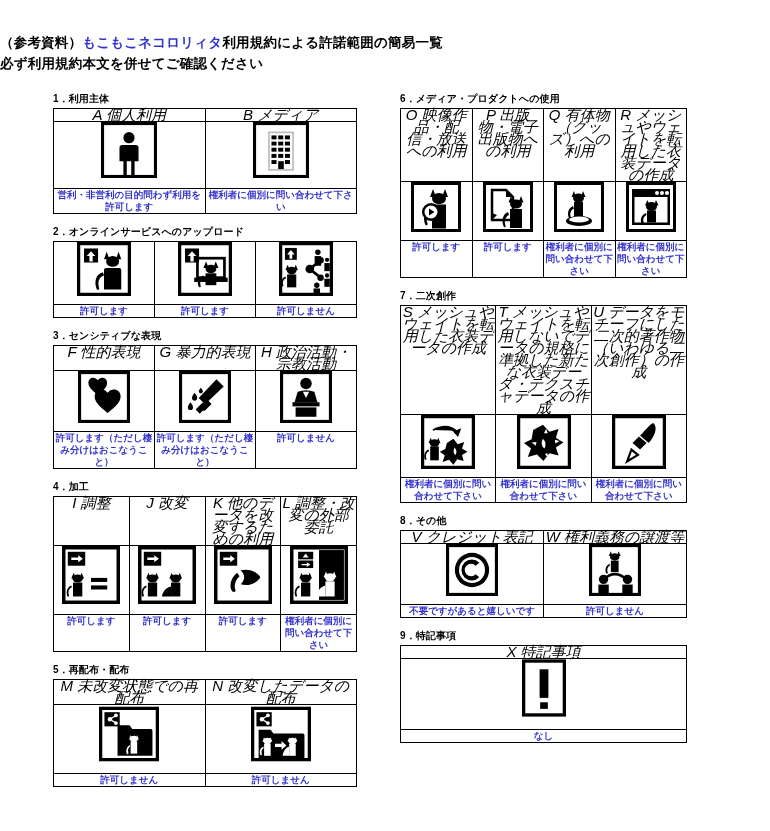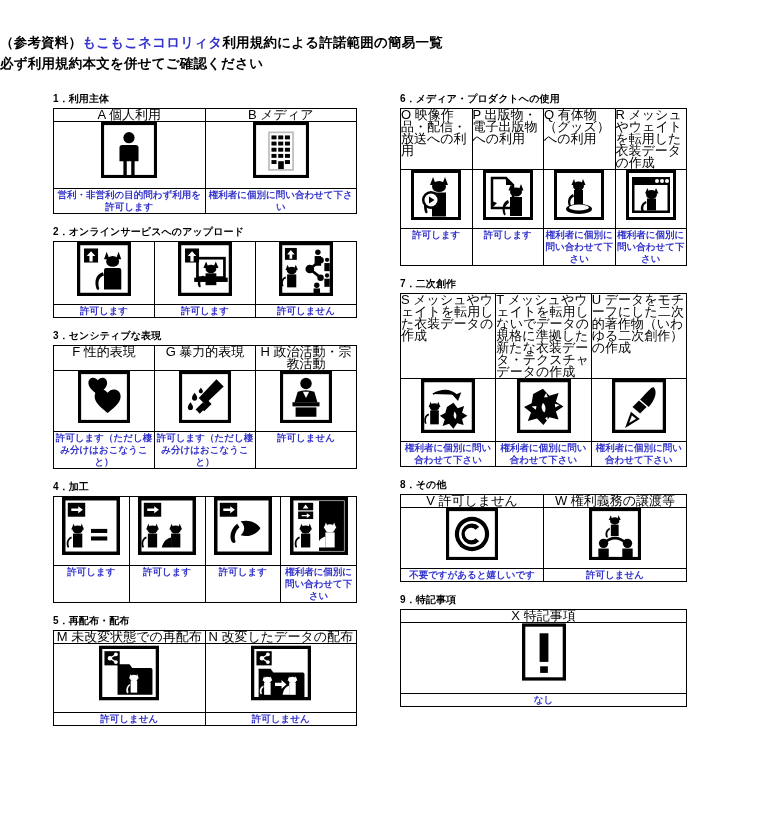--- a/index.html
+++ b/index.html
@@ -50,29 +50,30 @@
     border-collapse: collapse;
     width: 100%;
     table-layout: fixed;
   }
   table.grid td {
     border: 1px solid #000000;
     vertical-align: top;
     padding: 0;
   }
   .hdr {
-    font-size: 13px;
+    font-size: 15px;
     line-height: 12px;
     text-align: center;
     padding: 2px 2px 3px 2px;
     font-weight: normal;
     letter-spacing: 0;
+    font-style: italic;
   }
   .hdr-center { text-align: center; }
-  .hdr-left { text-align: left; }
+  .hdr-left { text-align: center; }
   .icon-cell {
     text-align: center;
     padding: 5px 2px 5px 2px;
     vertical-align: middle;
   }
   .note {
     font-size: 9.5px;
     line-height: 12px;
     text-align: center;
     color: #3333cc;
@@ -283,20 +284,26 @@
           <td class="note">許可しません</td>
         </tr>
       </tbody>
         </table>
     </div>
 
     <div class="section">
       <div class="section-heading">4．加工</div>
       <table class="grid">
         <tbody>
+            <tr>
+          <td class="hdr hdr-center" style="width:25%">I 調整</td>
+          <td class="hdr hdr-center" style="width:25%">J 改変</td>
+          <td class="hdr hdr-center" style="width:25%">K 他のデータを改変するための利用</td>
+          <td class="hdr hdr-center" style="width:25%">L 調整・改変の外部委託</td>
+        </tr>
         <tr>
           <td class="icon-cell" style="height:68px">
             <span class="ic">
               <svg width="58" height="58" viewBox="0 0 100 100">
                 <rect x="3" y="3" width="94" height="94" fill="#fff" stroke="#000" stroke-width="6"></rect>
                 <rect x="10" y="10" width="30" height="24" fill="#000"></rect>
                 <path d="M16 20 h12 v-4 l8 6 l-8 6 v-4 h-12z" fill="#fff"></path>
                 <g fill="#000">
                   <path d="M20 46 l4 10 h-8z"></path>
                       <path d="M34 46 l-4 10 h8z"></path>
@@ -621,21 +628,21 @@
         </tr>
       </tbody>
         </table>
     </div>
 
     <div class="section">
       <div class="section-heading">8．その他</div>
       <table class="grid">
         <tbody>
             <tr>
-          <td class="hdr hdr-center" style="width:50%">V 許可しません</td>
+          <td class="hdr hdr-center" style="width:50%">V クレジット表記</td>
           <td class="hdr hdr-center" style="width:50%">W 権利義務の譲渡等</td>
         </tr>
         <tr>
           <td class="icon-cell" style="height:60px">
             <span class="ic">
               <svg width="52" height="52" viewBox="0 0 100 100">
                 <rect x="3" y="3" width="94" height="94" fill="#fff" stroke="#000" stroke-width="6"></rect>
                 <circle cx="50" cy="50" r="33" fill="#000"></circle>
                 <circle cx="50" cy="50" r="25" fill="#fff"></circle>
                 <path d="M64 36 a20 20 0 1 0 0 28 l-7 -6 a12 12 0 1 1 0 -16z" fill="#000"></path>

